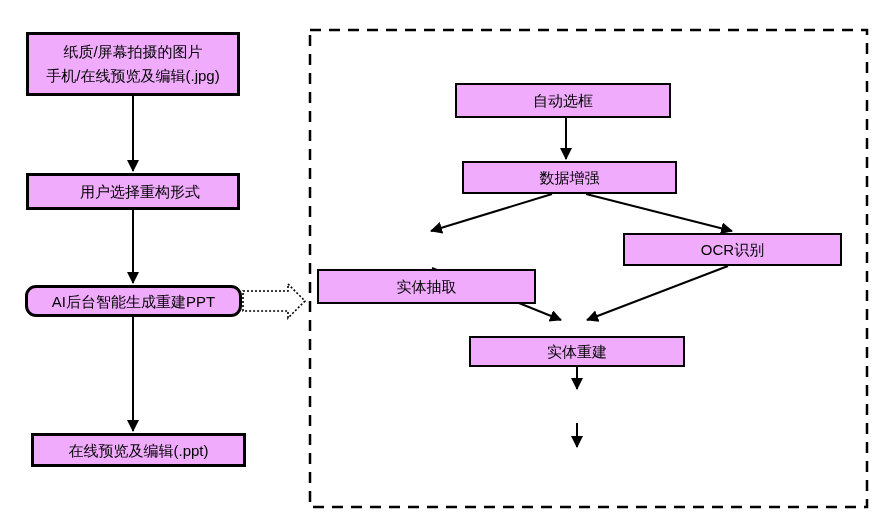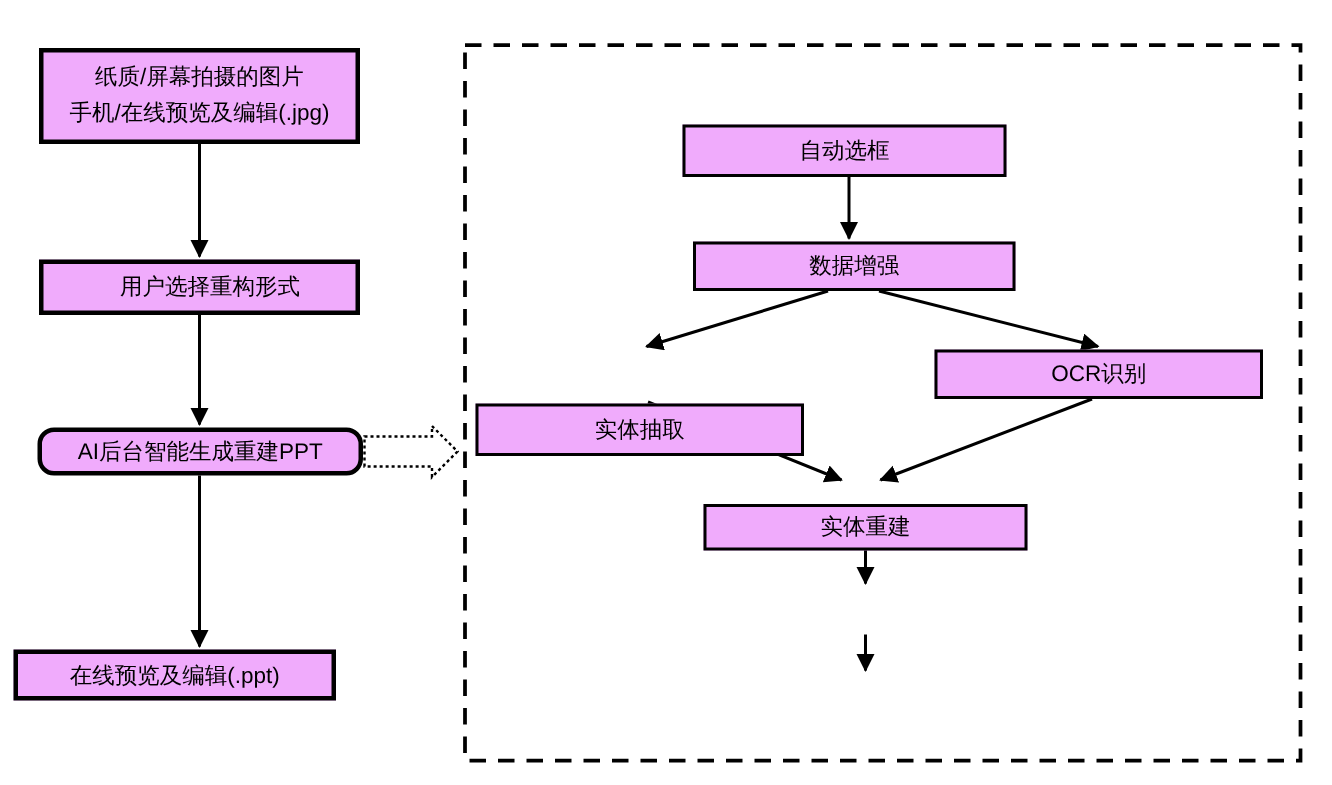--- a/index.html
+++ b/index.html
@@ -36,21 +36,21 @@
     white-space: nowrap;
     text-align: center;
   }
   .node.thick { border-width: 3px; }
   .node.two-line { flex-direction: column; font-size: 15px; line-height: 1.6; }
 
   
   #node-source   { left: 26px;  top: 32px;  width: 214px; height: 64px; }
   #node-choose   { left: 26px;  top: 173px; width: 214px; height: 37px; padding-left: 14px; }
   #node-ai       { left: 25px;  top: 285px; width: 217px; height: 32px; border-radius: 11px; }
-  #node-preview  { left: 9px;  top: 433px; width: 215px; height: 34px; }
+  #node-preview  { left: 31px;  top: 433px; width: 215px; height: 34px; }
 
   
   #node-autoselect { left: 455px; top: 83px;  width: 216px; height: 35px; }
   #node-augment    { left: 462px; top: 161px; width: 215px; height: 33px; }
   #node-extract    { left: 317px; top: 233px; width: 219px; height: 35px; margin-top: 36px; }
   #node-ocr        { left: 623px; top: 233px; width: 219px; height: 33px; }
   #node-rebuild    { left: 469px; top: 336px; width: 216px; height: 31px; }
   #node-insert     { left: 469px; top: 391px; width: 216px; height: 32px; }
   #node-tdoc       { left: 460px; top: 449px; width: 233px; height: 33px; }
 </style>

